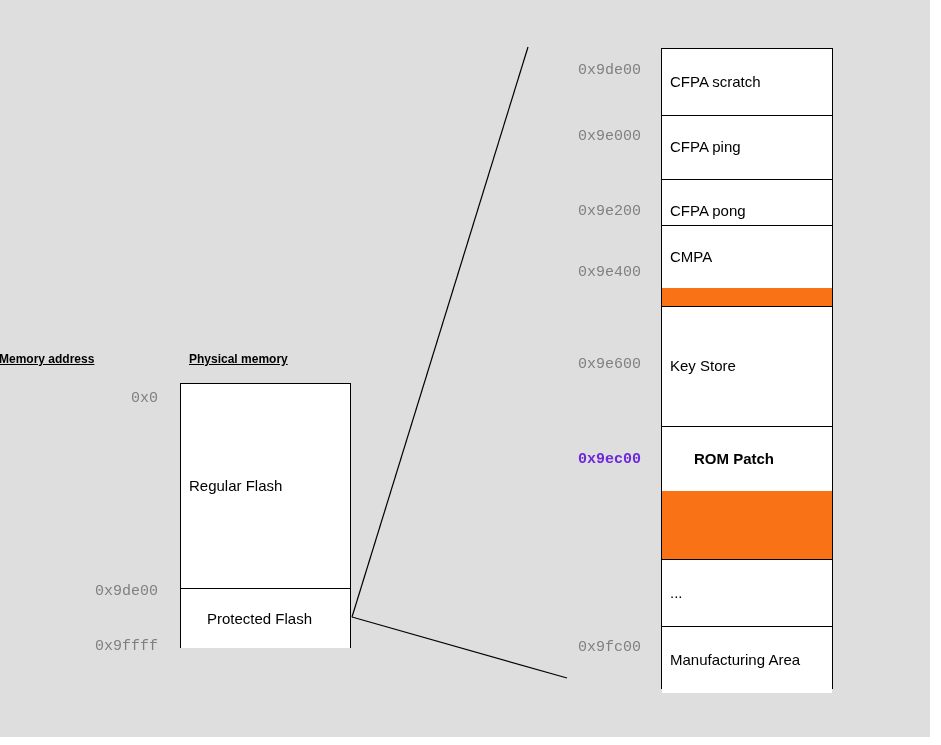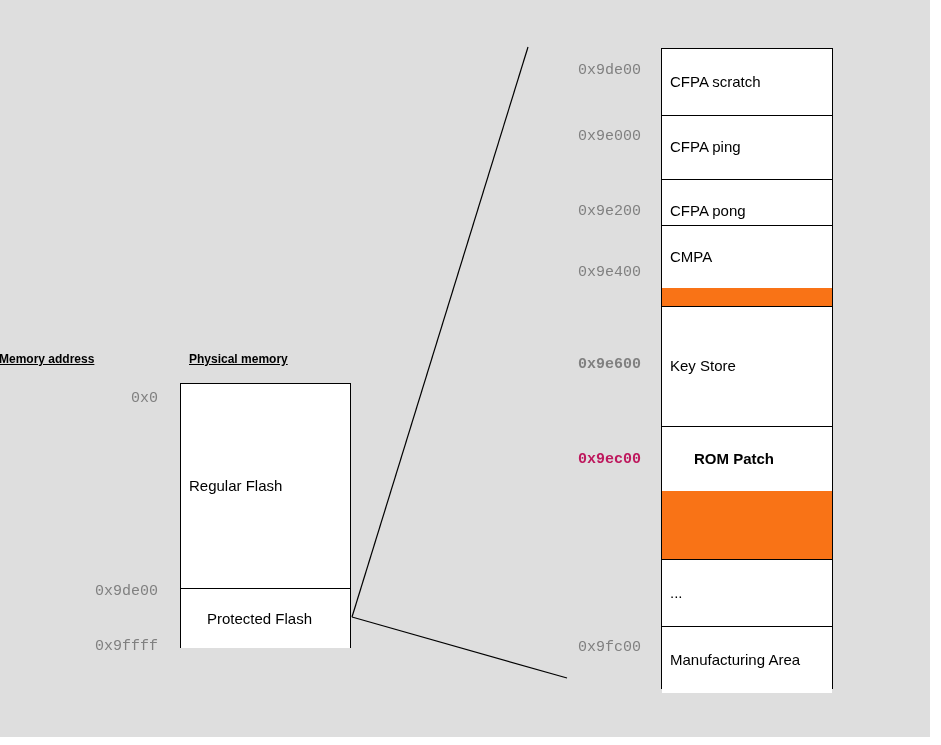--- a/index.html
+++ b/index.html
@@ -39,21 +39,21 @@
 
   .addr {
     position: absolute;
     font-family: "Liberation Mono", "DejaVu Sans Mono", monospace;
     font-size: 15px;
     color: #808080;
     white-space: nowrap;
     text-align: right;
   }
   .addr.highlight {
-    color: #be185d;
+    color: #6d28d9;
     font-weight: bold;
   }
 
   
   #phys-block {
     position: absolute;
     left: 180px;
     top: 383px;
     width: 171px;
     height: 265px;
@@ -155,21 +155,21 @@
     <div class="phys-seg" id="phys-seg-protected">
       <span class="seg-label">Protected Flash</span>
     </div>
   </div>
 
   <div id="detail-addr-layer">
       <div class="addr" style="right: 300px; top: 62px;">0x9de00</div>
       <div class="addr" style="right: 300px; top: 128px;">0x9e000</div>
       <div class="addr" style="right: 300px; top: 203px;">0x9e200</div>
       <div class="addr" style="right: 300px; top: 264px;">0x9e400</div>
-      <div class="addr" style="right: 300px; top: 356px; font-weight: bold;">0x9e600</div>
+      <div class="addr" style="right: 300px; top: 356px;">0x9e600</div>
       <div class="addr highlight" style="right: 300px; top: 451px;">0x9ec00</div>
       <div class="addr" style="right: 300px; top: 639px;">0x9fc00</div>
     </div>
 
   <div id="detail-block">
       <div class="detail-seg" style="top: 0px; height: 66px;">
         <span class="seg-label">CFPA scratch</span>
       </div>
       <div class="detail-seg has-top-rule" style="top: 130px; height: 64px;">
         <span class="seg-label">CFPA pong</span>

